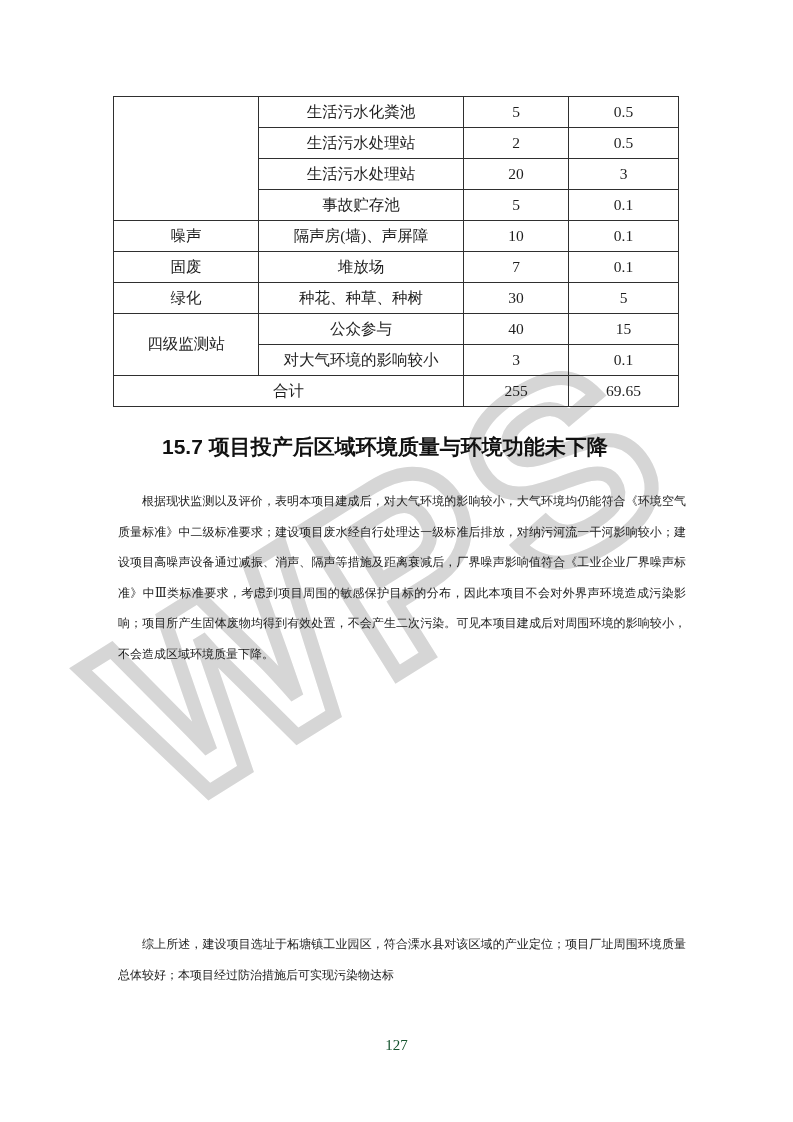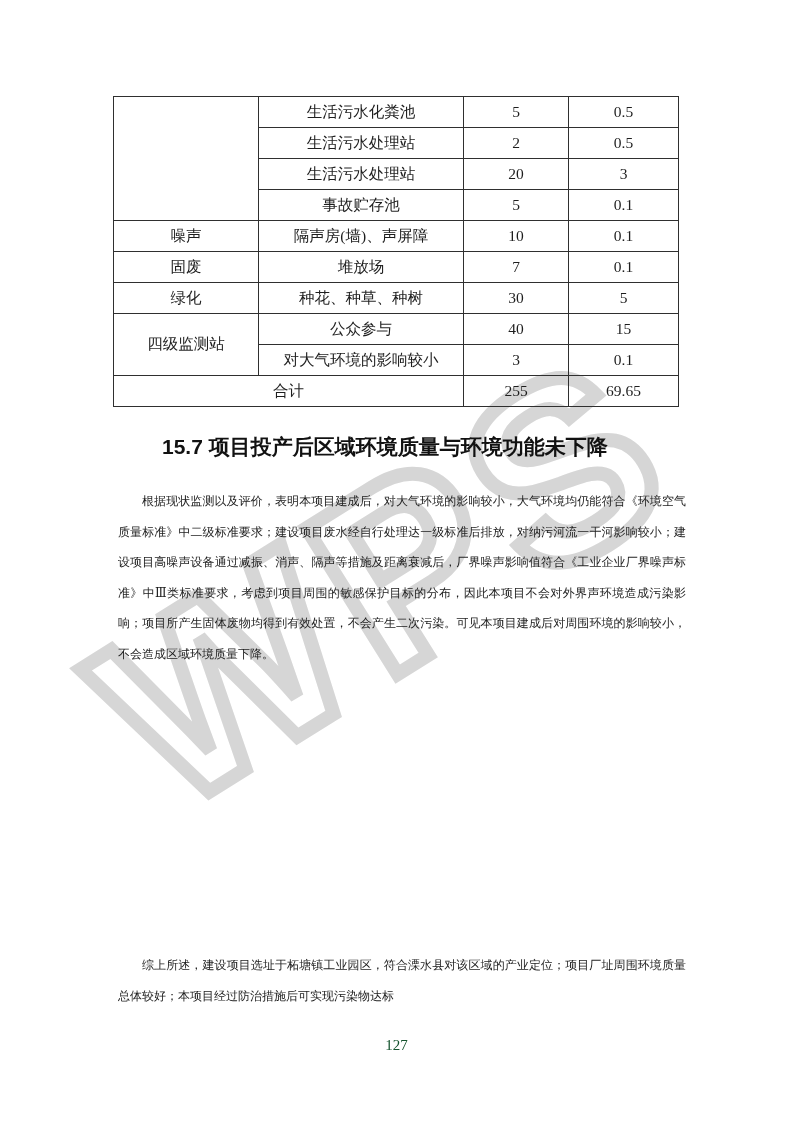--- a/index.html
+++ b/index.html
@@ -75,21 +75,21 @@
     margin: 0;
     font-size: 12px;
     line-height: 30.5px;
     text-align: justify;
     text-justify: inter-character;
     text-indent: 2em;
     color: #1c1c1c;
   }
   #para-1 { top: 486px; }
   #para-2 { top: 820px; }
-  #para-3 { top: 950px; }
+  #para-3 { top: 930px; font-family: Liberation Mono, monospace; }
 
   
   .pagenum {
     position: absolute;
     left: 0;
     top: 1037px;
     width: 100%;
     text-align: center;
     font-size: 15px;
     color: #14532d;

